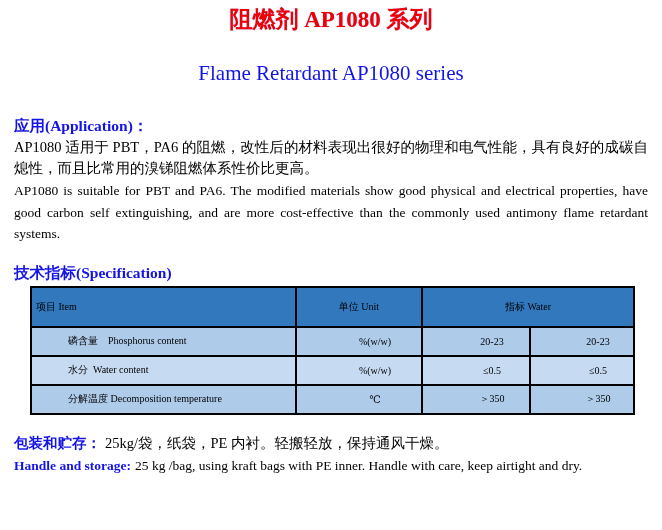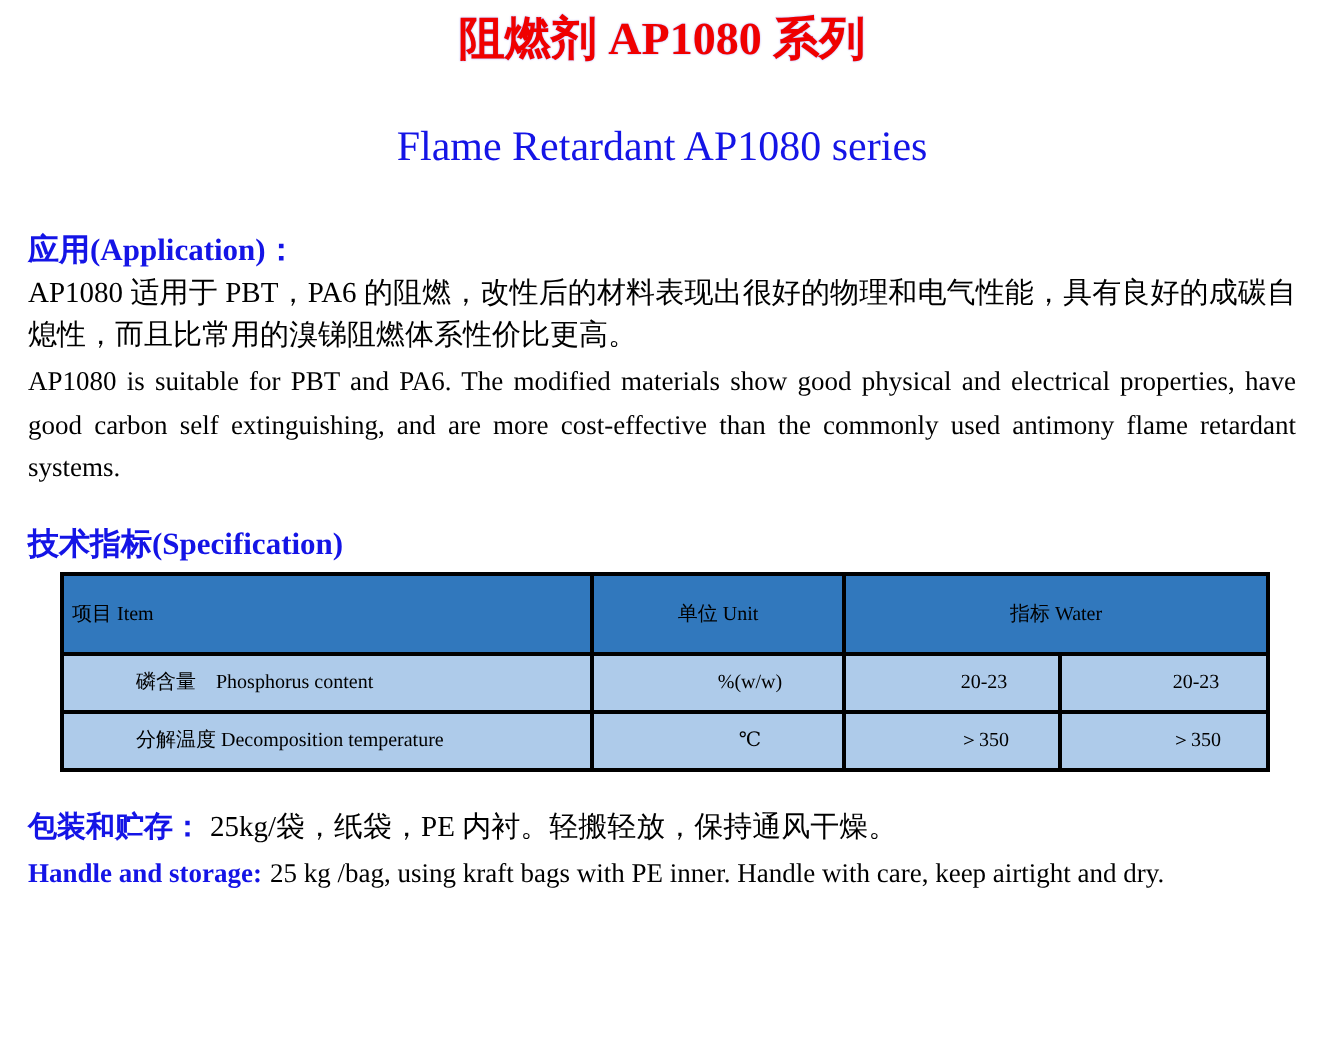--- a/index.html
+++ b/index.html
@@ -100,20 +100,26 @@
         </tr>
 
 
         <tr class="rs r-dark">
           <td class="c-item">磷含量　Phosphorus content</td>
           <td class="c-center">%(w/w)</td>
           <td class="c-center">20-23</td>
           <td class="c-center">20-23</td>
         </tr>
 
+        <tr class="rs r-light">
+          <td class="c-item">水分  Water content</td>
+          <td class="c-center">%(w/w)</td>
+          <td class="c-center">≤0.5</td>
+          <td class="c-center">≤0.5</td>
+        </tr>
 
         <tr class="rs r-dark">
           <td class="c-item">分解温度 Decomposition temperature</td>
           <td class="c-center">℃</td>
           <td class="c-center">＞350</td>
           <td class="c-center">＞350</td>
         </tr>
       </tbody>
     </table>
 

